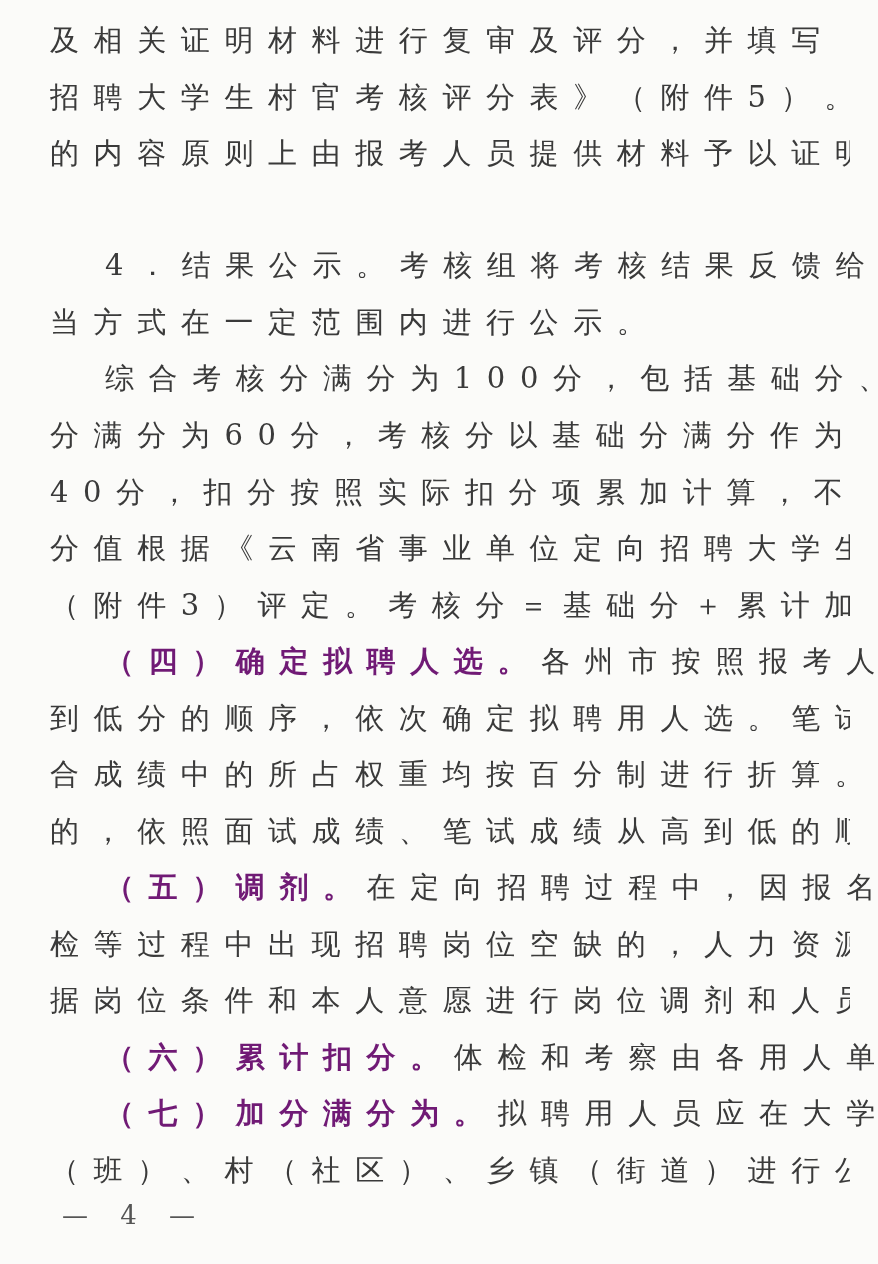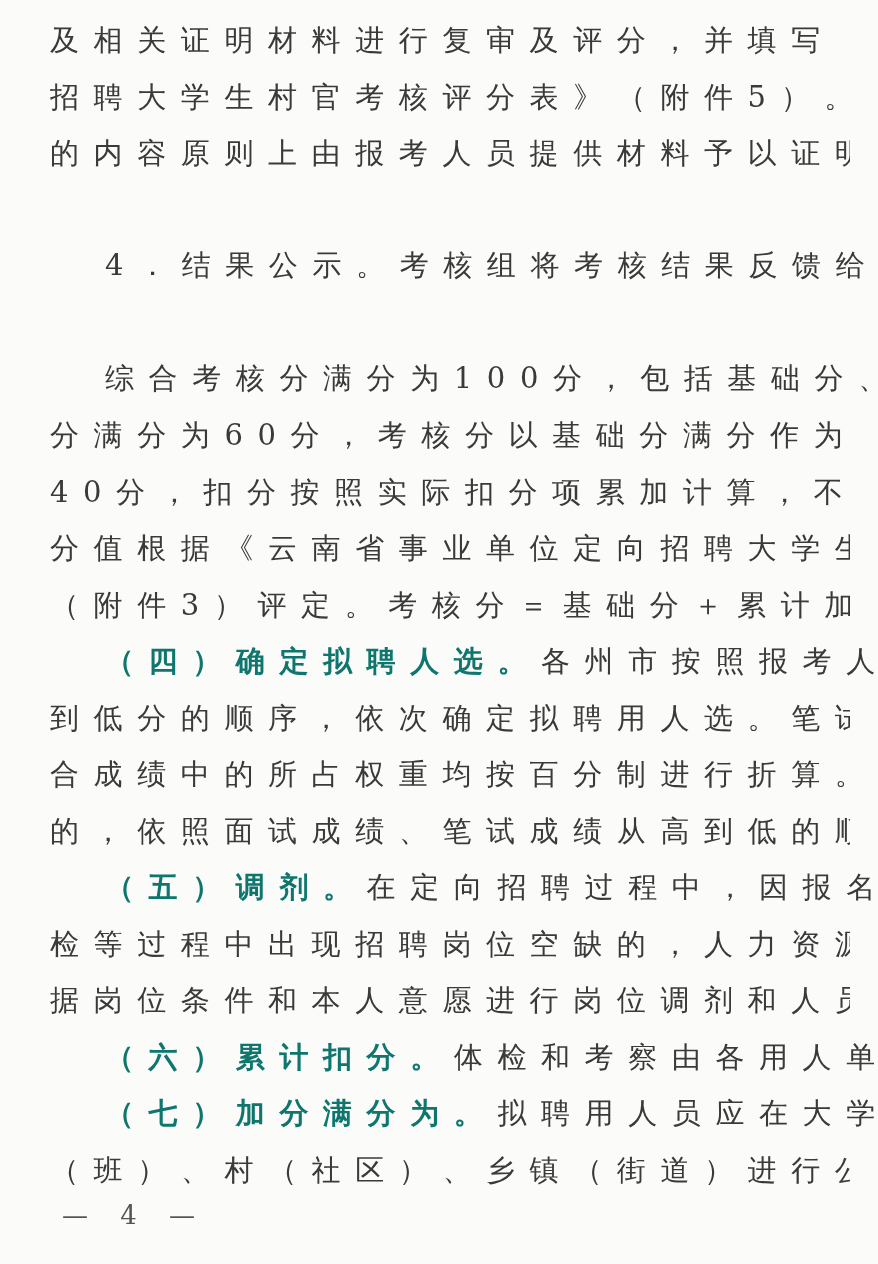--- a/index.html
+++ b/index.html
@@ -10,37 +10,38 @@
     font-family: "DejaVu Serif", "Liberation Serif", serif;
   }
   .page { position: relative; width: 878px; height: 1264px; }
   .line {
     position: absolute; left: 50px; width: 800px;
     height: 44px; line-height: 44px;
     font-size: 29px; letter-spacing: 14.6px;
     white-space: nowrap; overflow: hidden;
   }
   .line.indent { left: 105px; }
-  .heading { font-weight: bold; color: #0f766e; }
+  .heading { font-weight: bold; color: #701a75; }
   .page-number {
     position: absolute; left: 62px; top: 1200px;
     font-size: 26px; letter-spacing: 12px; color: #555;
     white-space: nowrap;
   }
 </style>
 </head>
 <body>
 
 <div class="page">
 
   <div class="line" style="top:18px">及相关证明材料进行复审及评分，并填写《云南省事业单位定向</div>
   <div class="line" style="top:75px">招聘大学生村官考核评分表》（附件5）。《考核信息采集表》上</div>
   <div class="line" style="top:131px">的内容原则上由报考人员提供材料予以证明，报考人员无法提供</div>
 
   <div class="line indent" style="top:243px">4．结果公示。考核组将考核结果反馈给报考人员，并以适</div>
+  <div class="line" style="top:300px">当方式在一定范围内进行公示。</div>
 
   <div class="line indent" style="top:356px">综合考核分满分为100分，包括基础分、加分和扣分。基础</div>
   <div class="line" style="top:413px">分满分为60分，考核分以基础分满分作为初始分。加分满分为</div>
   <div class="line" style="top:470px">40分，扣分按照实际扣分项累加计算，不设上限，加分、扣分</div>
   <div class="line" style="top:526px">分值根据《云南省事业单位定向招聘大学生村官考核评价标准》</div>
   <div class="line" style="top:583px">（附件3）评定。考核分＝基础分＋累计加分－累计扣分。</div>
 
   <div class="line indent" style="top:639px">
     <span class="heading">（四）确定拟聘人选。</span><span>各州市按照报考人员综合成绩从高分</span>
   </div>

